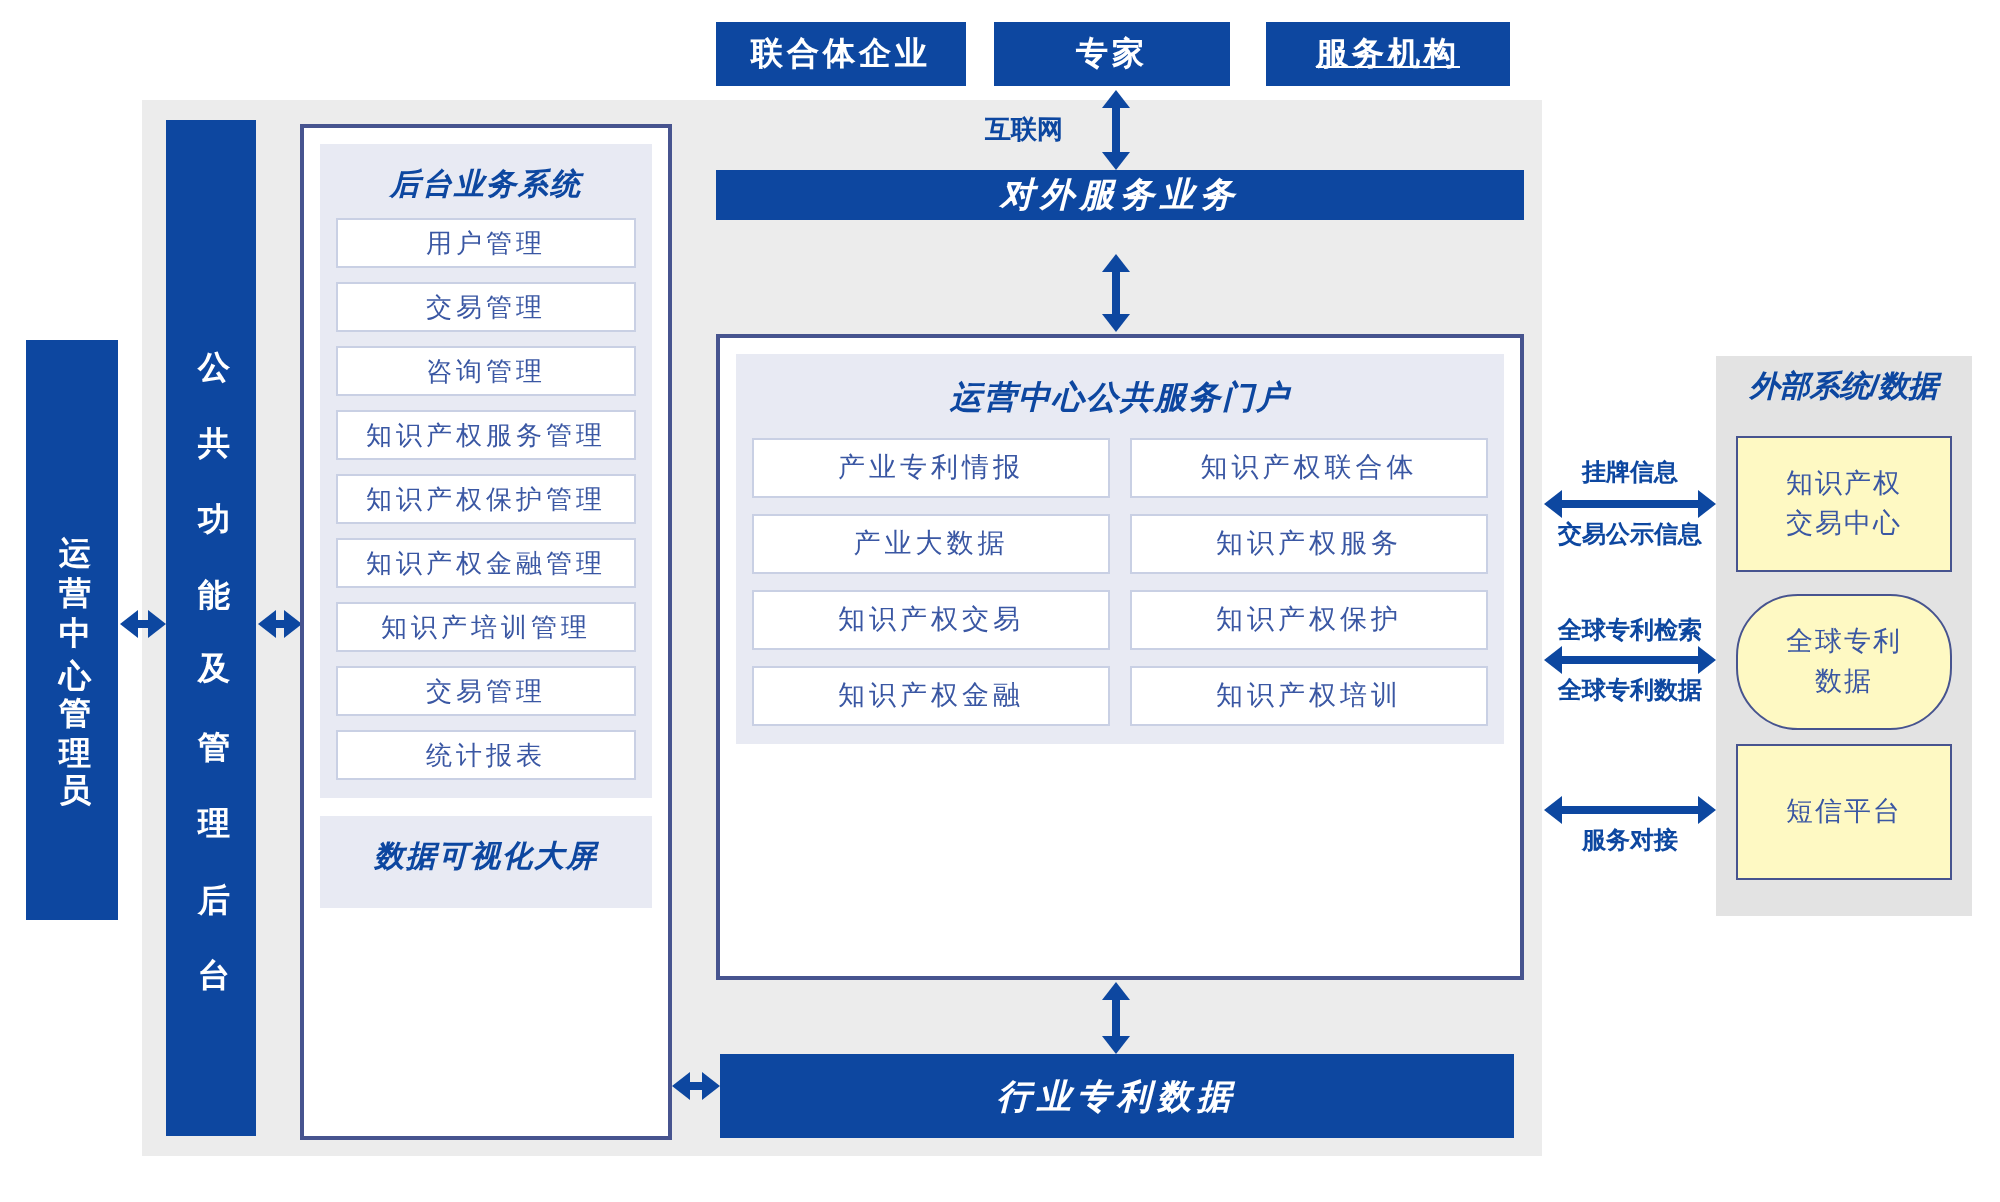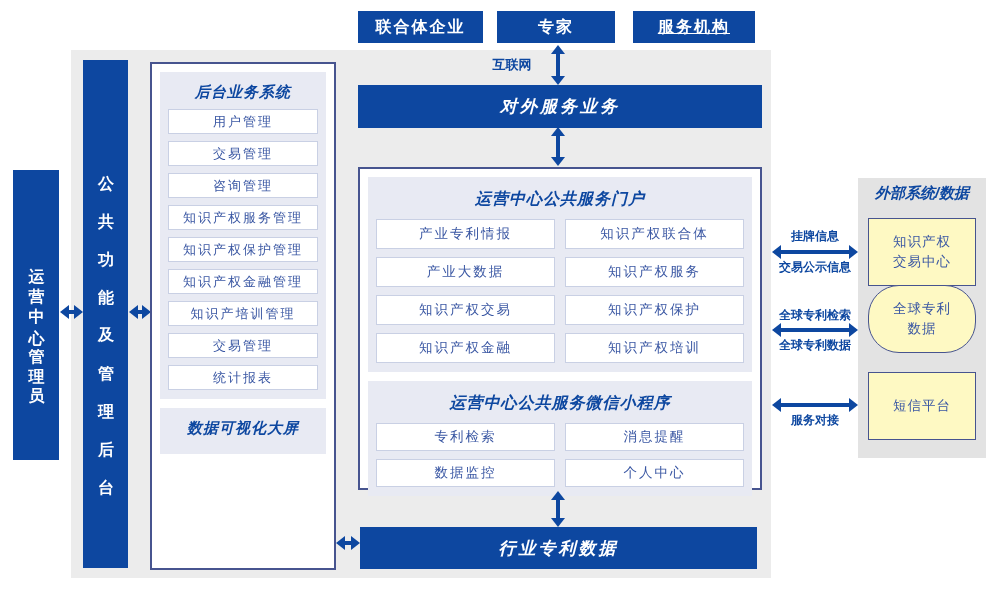--- a/index.html
+++ b/index.html
@@ -17,21 +17,21 @@
   .gray-main { left:71px; top:50px; width:700px; height:528px; background:#ececec; }
   .gray-right { left:858px; top:178px; width:128px; height:280px; background:#e3e3e3; }
 
   
   .actor, .hbar {
     background:#0d47a0; color:#ffffff; display:flex;
     align-items:center; justify-content:center;
   }
   .actor { height:32px; font-size:16px; font-weight:bold; letter-spacing:2px; }
   .hbar { font-size:17px; font-weight:bold; font-style:italic; letter-spacing:3px; }
-  .bar-external { left:358px; top:85px; width:404px; height:43px; }
+  .bar-external { left:358px; top:85px; width:404px; height:25px; }
   .bar-industry { left:360px; top:527px; width:397px; height:42px; }
 
   
   .vbox {
     background:#0d47a0; color:#ffffff; display:flex;
     align-items:center; justify-content:center;
     font-weight:bold; font-size:16px;
   }
   .vbox span { writing-mode:vertical-rl; text-orientation:upright; }
   .vbox-admin { left:13px; top:170px; width:46px; height:290px; }
@@ -70,21 +70,21 @@
   .ext-title {
     left:858px; top:184px; width:128px; text-align:center;
     font-size:15px; font-weight:bold; font-style:italic; color:#0d47a0;
   }
   .ext-box {
     background:#fef9c3; border:1.5px solid #47548f; color:#3a57a3;
     display:flex; align-items:center; justify-content:center; text-align:center;
     font-size:13.5px; line-height:1.45; letter-spacing:1px; white-space:pre-line;
     left:868px; width:108px; height:68px;
   }
-  .ext-box1 { top:218px; } .ext-box2 { top:285px;border-radius:31px; } .ext-box3 { top:372px; }
+  .ext-box1 { top:218px; } .ext-box2 { top:297px;border-radius:31px; } .ext-box3 { top:372px; }
 
   
   .clabel {
     width:96px; text-align:center; font-size:12px; font-weight:bold;
     color:#0d47a0; left:767px;
   }
 
   
   .ah { position:absolute; height:4px; background:#0d47a0; }
   .ah::before { content:""; position:absolute; left:-8px; top:-5px;
@@ -158,29 +158,20 @@
       <div class="item">产业专利情报</div>
       <div class="item">知识产权联合体</div>
       <div class="item">产业大数据</div>
       <div class="item">知识产权服务</div>
       <div class="item">知识产权交易</div>
       <div class="item">知识产权保护</div>
       <div class="item">知识产权金融</div>
       <div class="item">知识产权培训</div>
     </div>
   </div>
-  <div class="section sec-mini">
-    <div class="sec-title">运营中心公共服务微信小程序</div>
-    <div class="grid2">
-      <div class="item">专利检索</div>
-      <div class="item">消息提醒</div>
-      <div class="item">数据监控</div>
-      <div class="item">个人中心</div>
-    </div>
-  </div>
 </div>
 
 <div class="av" style="left:556px;top:499px;height:20px;"></div>
 <div class="abs hbar bar-industry">行业专利数据</div>
 <div class="ah" style="left:344px;top:541px;width:8px;"></div>
 
 <div class="abs ext-title">外部系统/数据</div>
 <div class="abs ext-box ext-box1">知识产权
 交易中心</div>
 <div class="abs ext-box ext-box2">全球专利

